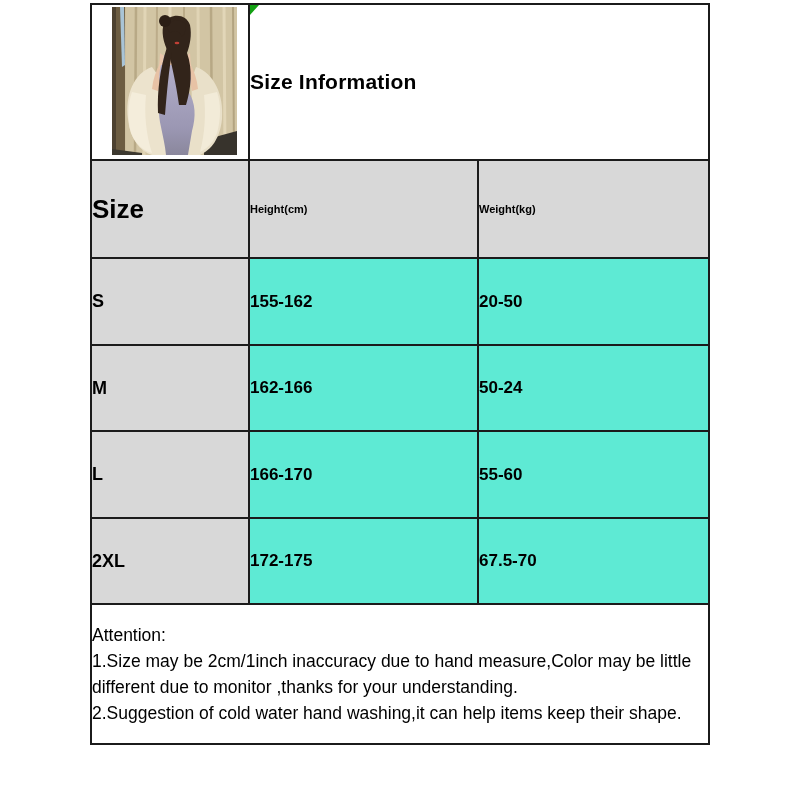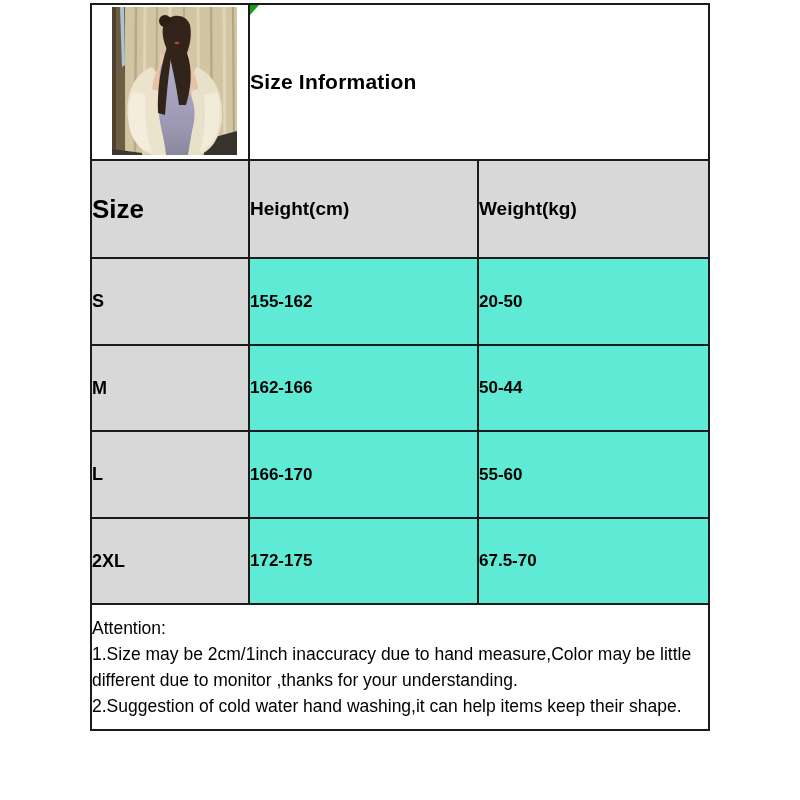--- a/index.html
+++ b/index.html
@@ -58,39 +58,39 @@
     width: 9px;
     height: 10px;
     background: #12a012;
     clip-path: polygon(0 0, 100% 0, 0 100%);
   }
   
   tr.r-head { height: 98px; }
   tr.r-head th {
     background: #d8d8d8;
     font-weight: bold;
-    font-size: 19px;
+    font-size: 11px;
   }
   tr.r-head th.c-size {
     font-size: 26px;
   }
   
   tr.r-data { height: 86px; }
   tr.r-data td.size-col {
     background: #d8d8d8;
     font-weight: bold;
     font-size: 18px;
   }
   tr.r-data td.val-col {
     background: #5eead4;
     font-weight: bold;
     font-size: 17px;
   }
   
-  tr.r-note { height: 126px; }
+  tr.r-note { height: 140px; }
   td.note-cell {
     background: #ffffff;
     text-align: left;
     vertical-align: top;
     padding: 3px 6px 4px 5px;
     font-size: 17.5px;
     line-height: 26px;
     font-weight: normal;
   }
 </style>
@@ -178,21 +178,21 @@
     </tr>
 
     <tr class="r-data" style="height:87px">
       <td class="size-col">S</td>
       <td class="val-col">155-162</td>
       <td class="val-col">20-50</td>
     </tr>
     <tr class="r-data">
       <td class="size-col">M</td>
       <td class="val-col">162-166</td>
-      <td class="val-col">50-44</td>
+      <td class="val-col">50-24</td>
     </tr>
     <tr class="r-data" style="height:87px">
       <td class="size-col">L</td>
       <td class="val-col">166-170</td>
       <td class="val-col">55-60</td>
     </tr>
     <tr class="r-data">
       <td class="size-col">2XL</td>
       <td class="val-col">172-175</td>
       <td class="val-col">67.5-70</td>

